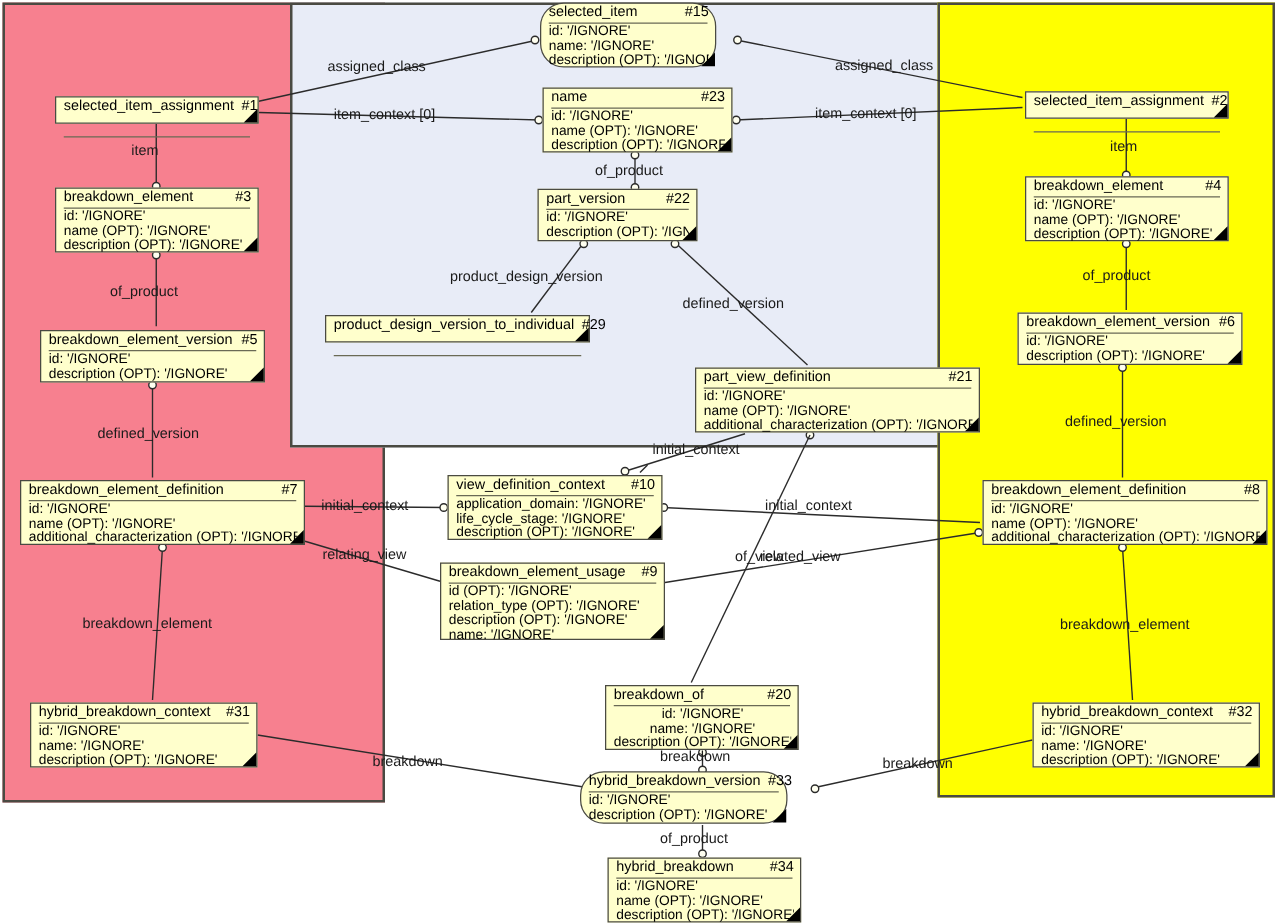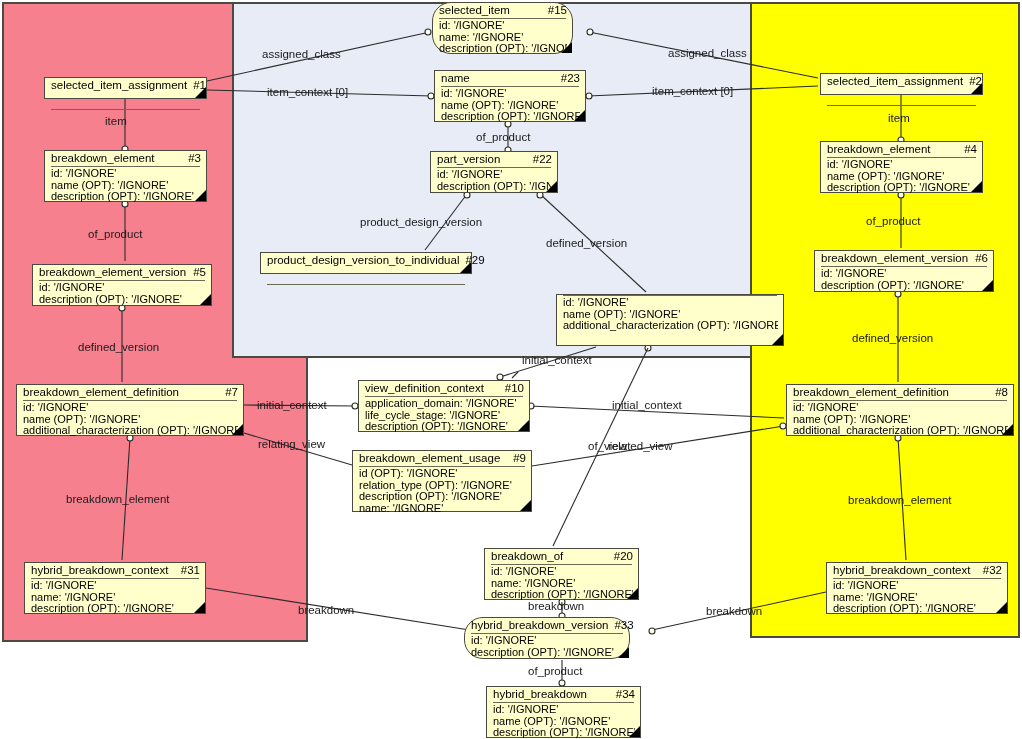--- a/index.html
+++ b/index.html
@@ -255,20 +255,24 @@
       </div>
       <div class="node compact" style="left: 260px; top: 252px; width: 212px; height: 22px;">
         <div class="hdr">
           <span class="nm">product_design_version_to_individual</span>
           <span class="id">#29</span>
         </div>
         <div class="rule"></div>
         <div class="corner"></div>
       </div>
       <div class="node" style="left: 556px; top: 294px; width: 228px; height: 52px;">
+        <div class="hdr">
+          <span class="nm">part_view_definition</span>
+          <span class="id">#21</span>
+        </div>
         <div class="rule"></div>
         <div class="attrs">
           <div>id: '/IGNORE'</div>
           <div>name (OPT): '/IGNORE'</div>
           <div>additional_characterization (OPT): '/IGNORE'</div>
         </div>
         <div class="corner"></div>
       </div>
       <div class="node" style="left: 358px; top: 380px; width: 172px; height: 52px;">
         <div class="hdr">
@@ -290,21 +294,21 @@
         </div>
         <div class="rule"></div>
         <div class="attrs">
           <div>id (OPT): '/IGNORE'</div>
           <div>relation_type (OPT): '/IGNORE'</div>
           <div>description (OPT): '/IGNORE'</div>
           <div>name: '/IGNORE'</div>
         </div>
         <div class="corner"></div>
       </div>
-      <div class="node" style="left: 484px; top: 548px; width: 155px; height: 52px;">
+      <div class="node" style="left: 484px; top: 548px; width: 155px; height: 52px; text-align: center;">
         <div class="hdr">
           <span class="nm">breakdown_of</span>
           <span class="id">#20</span>
         </div>
         <div class="rule"></div>
         <div class="attrs">
           <div>id: '/IGNORE'</div>
           <div>name: '/IGNORE'</div>
           <div>description (OPT): '/IGNORE'</div>
         </div>

